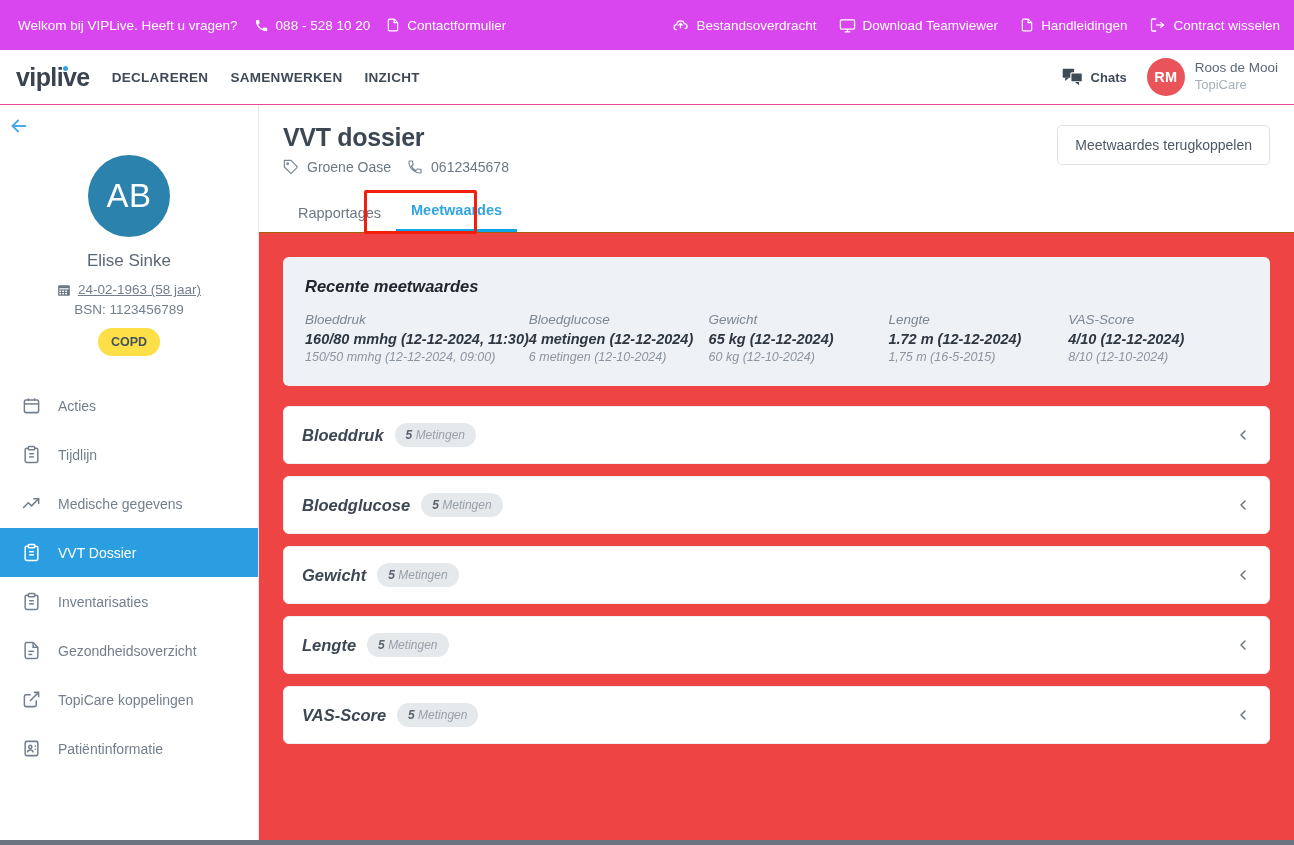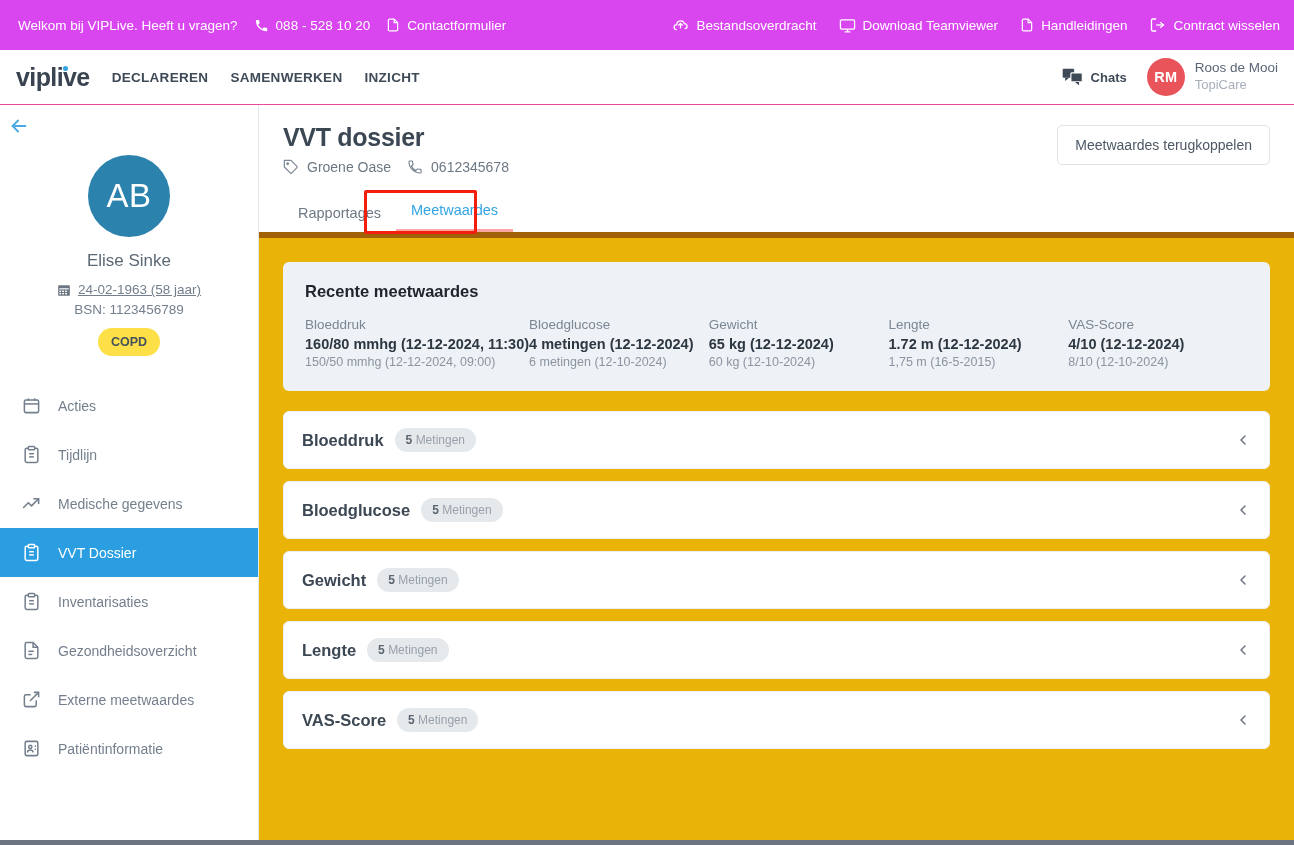--- a/index.html
+++ b/index.html
@@ -94,28 +94,28 @@
   .btn-terugkoppelen {
     position: absolute; right: 24px; top: 20px;
     border: 1px solid #dfe3e8; background: #fff; border-radius: 5px;
     padding: 11px 17px; font-size: 14px; color: #4d5865; cursor: pointer;
     font-family: inherit; white-space: nowrap;
   }
   .tabs { display: flex; align-items: flex-end; gap: 0; margin-top: 18px; position: relative; }
   .tab {
     font-size: 14.5px; color: #6c7883; padding: 9px 15px 11px 15px; cursor: pointer; white-space: nowrap;
   }
-  .tab.active { color: #31a4e3; font-weight: 400; border-bottom: 3px solid #fca5a5; }
+  .tab.active { color: #31a4e3; font-weight: 700; border-bottom: 3px solid #0ea5e9; }
   .tab-highlight {
     position: absolute; border: 3px solid #f41e0c; border-radius: 2px;
     left: 81px; top: -3px; width: 113px; height: 44px; pointer-events: none;
   }
   .content-body {
-    flex: 1 1 auto; background: #eab308; border-top: 6px solid #a16207;
-    padding: 24px; overflow: hidden;
+    flex: 1 1 auto; background: #ef4444; border-top: 1px solid #a16207;
+    padding: 24px; overflow: hidden; font-style: italic;
   }
 
   
   .recent-card { background: #eef1f5; border-radius: 6px; padding: 20px 22px 22px 22px; }
   .recent-title { font-size: 16.5px; font-weight: 700; color: #20262e; margin-bottom: 16px; }
   .recent-grid { display: grid; grid-template-columns: repeat(5, 1fr); gap: 0; }
   .rg-label { font-size: 13.5px; color: #7b8794; margin-bottom: 4px; }
   .rg-primary { font-size: 14.5px; font-weight: 700; color: #2d3742; margin-bottom: 3px; white-space: nowrap; }
   .rg-secondary { font-size: 12.5px; color: #8b95a1; white-space: nowrap; }
 
@@ -341,21 +341,21 @@
           <span class="lbl">Gezondheidsoverzicht</span>
         </div>
         <div class="navitem">
           <span class="icn">
             <svg width="19" height="19" viewBox="0 0 24 24" fill="none" stroke="currentColor" stroke-width="1.9">
                 <path d="M18 13v6a2 2 0 0 1-2 2H5a2 2 0 0 1-2-2V8a2 2 0 0 1 2-2h6"></path>
                 <polyline points="15 3 21 3 21 9"></polyline>
                 <line x1="10" y1="14" x2="21" y2="3"></line>
               </svg>
           </span>
-          <span class="lbl">Externe meetwaardes</span>
+          <span class="lbl">TopiCare koppelingen</span>
         </div>
         <div class="navitem">
           <span class="icn">
             <svg width="19" height="19" viewBox="0 0 24 24" fill="none" stroke="currentColor" stroke-width="1.9">
                 <rect x="4" y="3" width="16" height="18" rx="2"></rect>
                 <circle cx="10.5" cy="10" r="2"></circle>
                 <path d="M7 17c0-2 1.6-3 3.5-3s3.5 1 3.5 3"></path>
                 <line x1="16" y1="9" x2="17.5" y2="9"></line>
                 <line x1="16" y1="13" x2="17.5" y2="13"></line>
               </svg>

